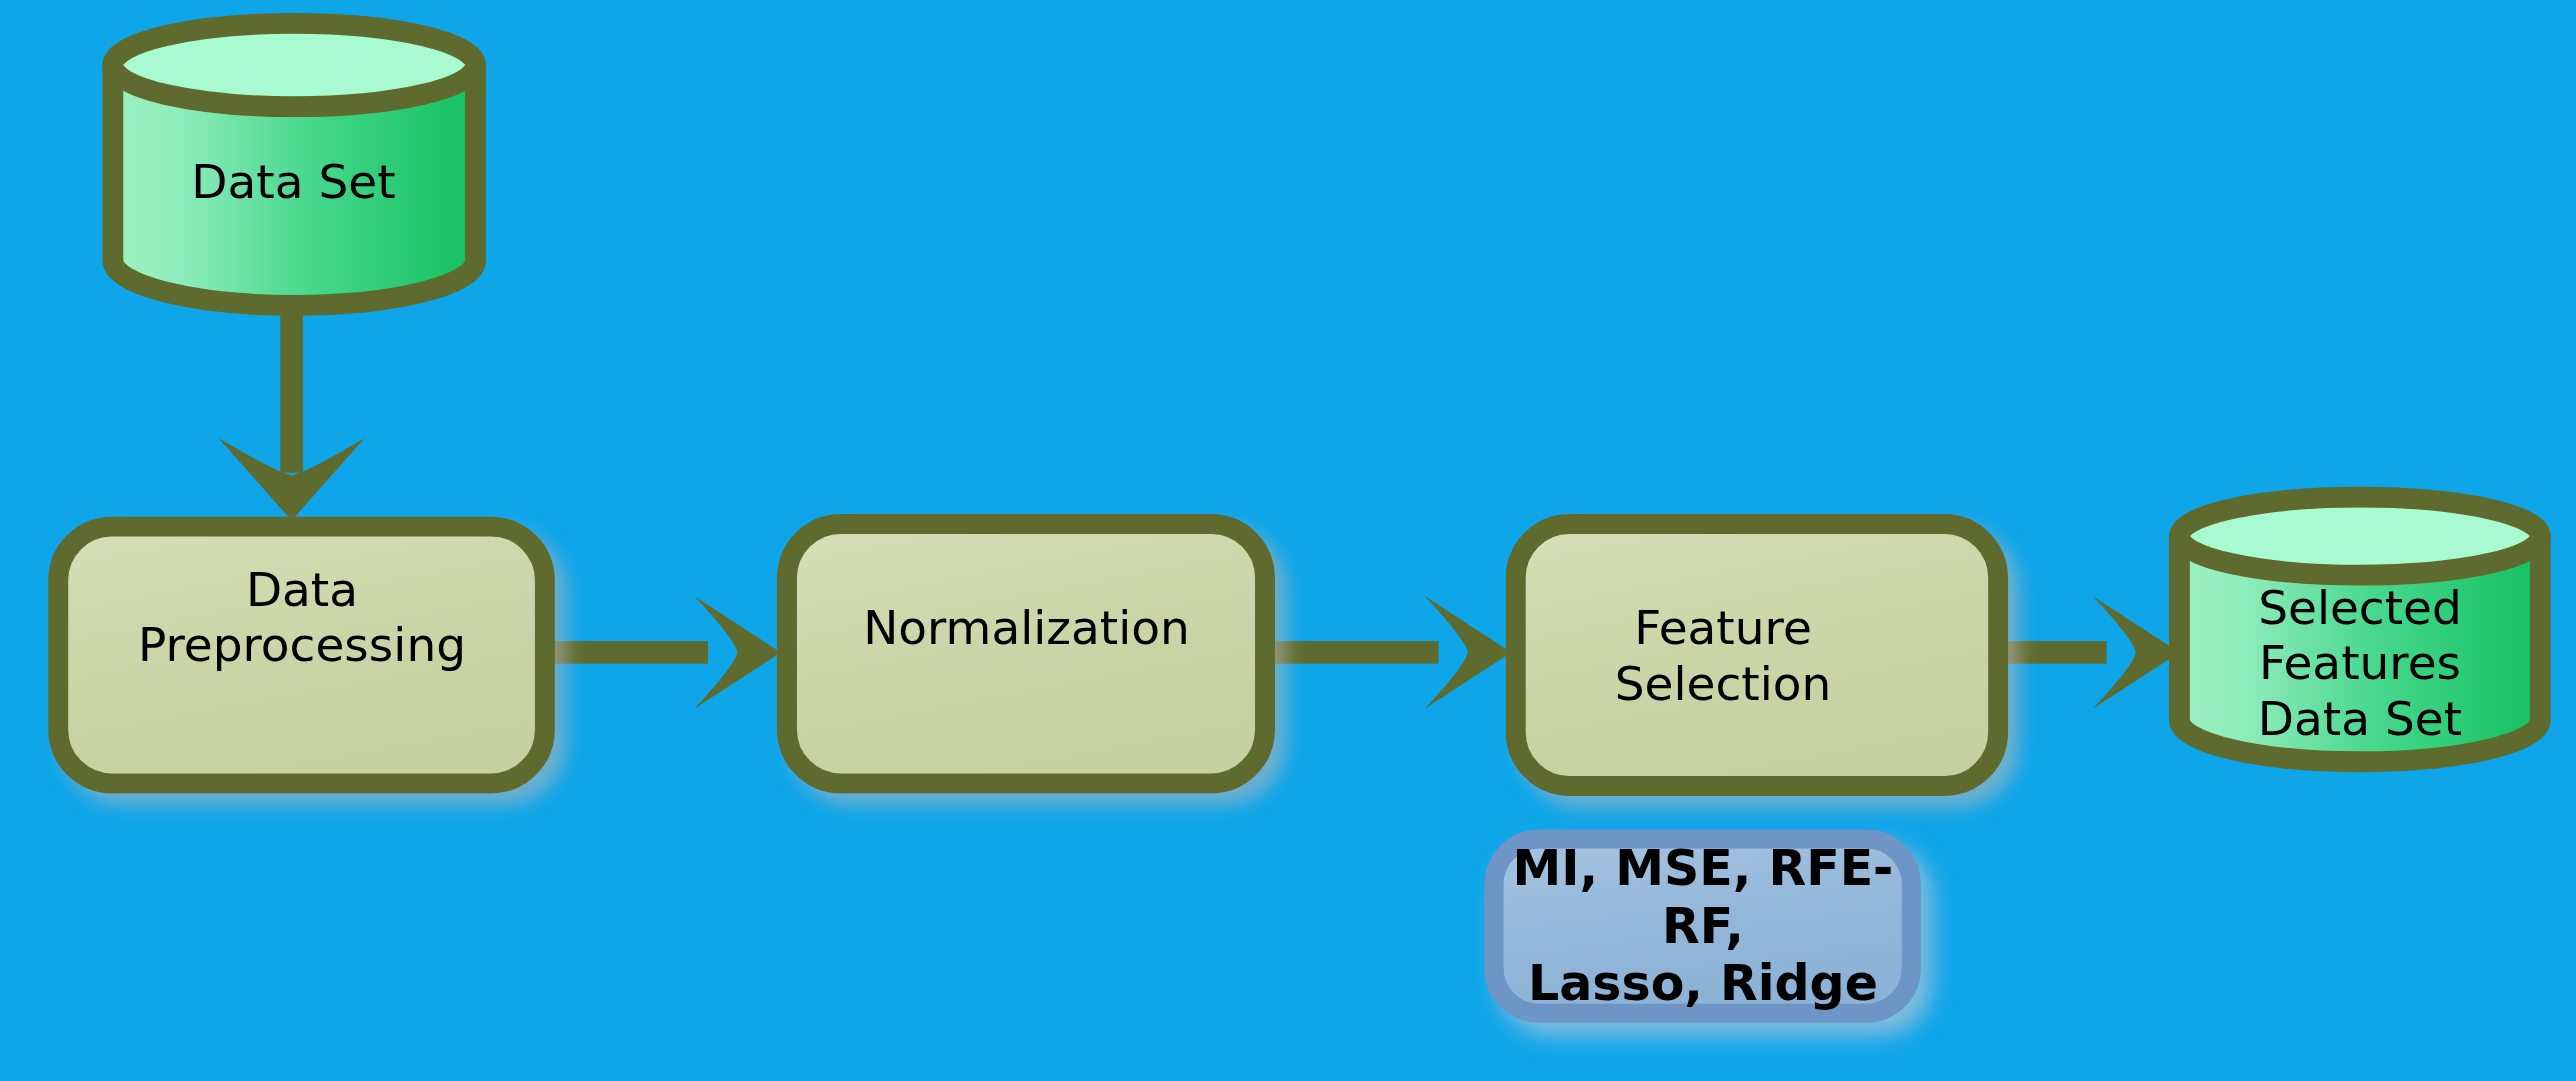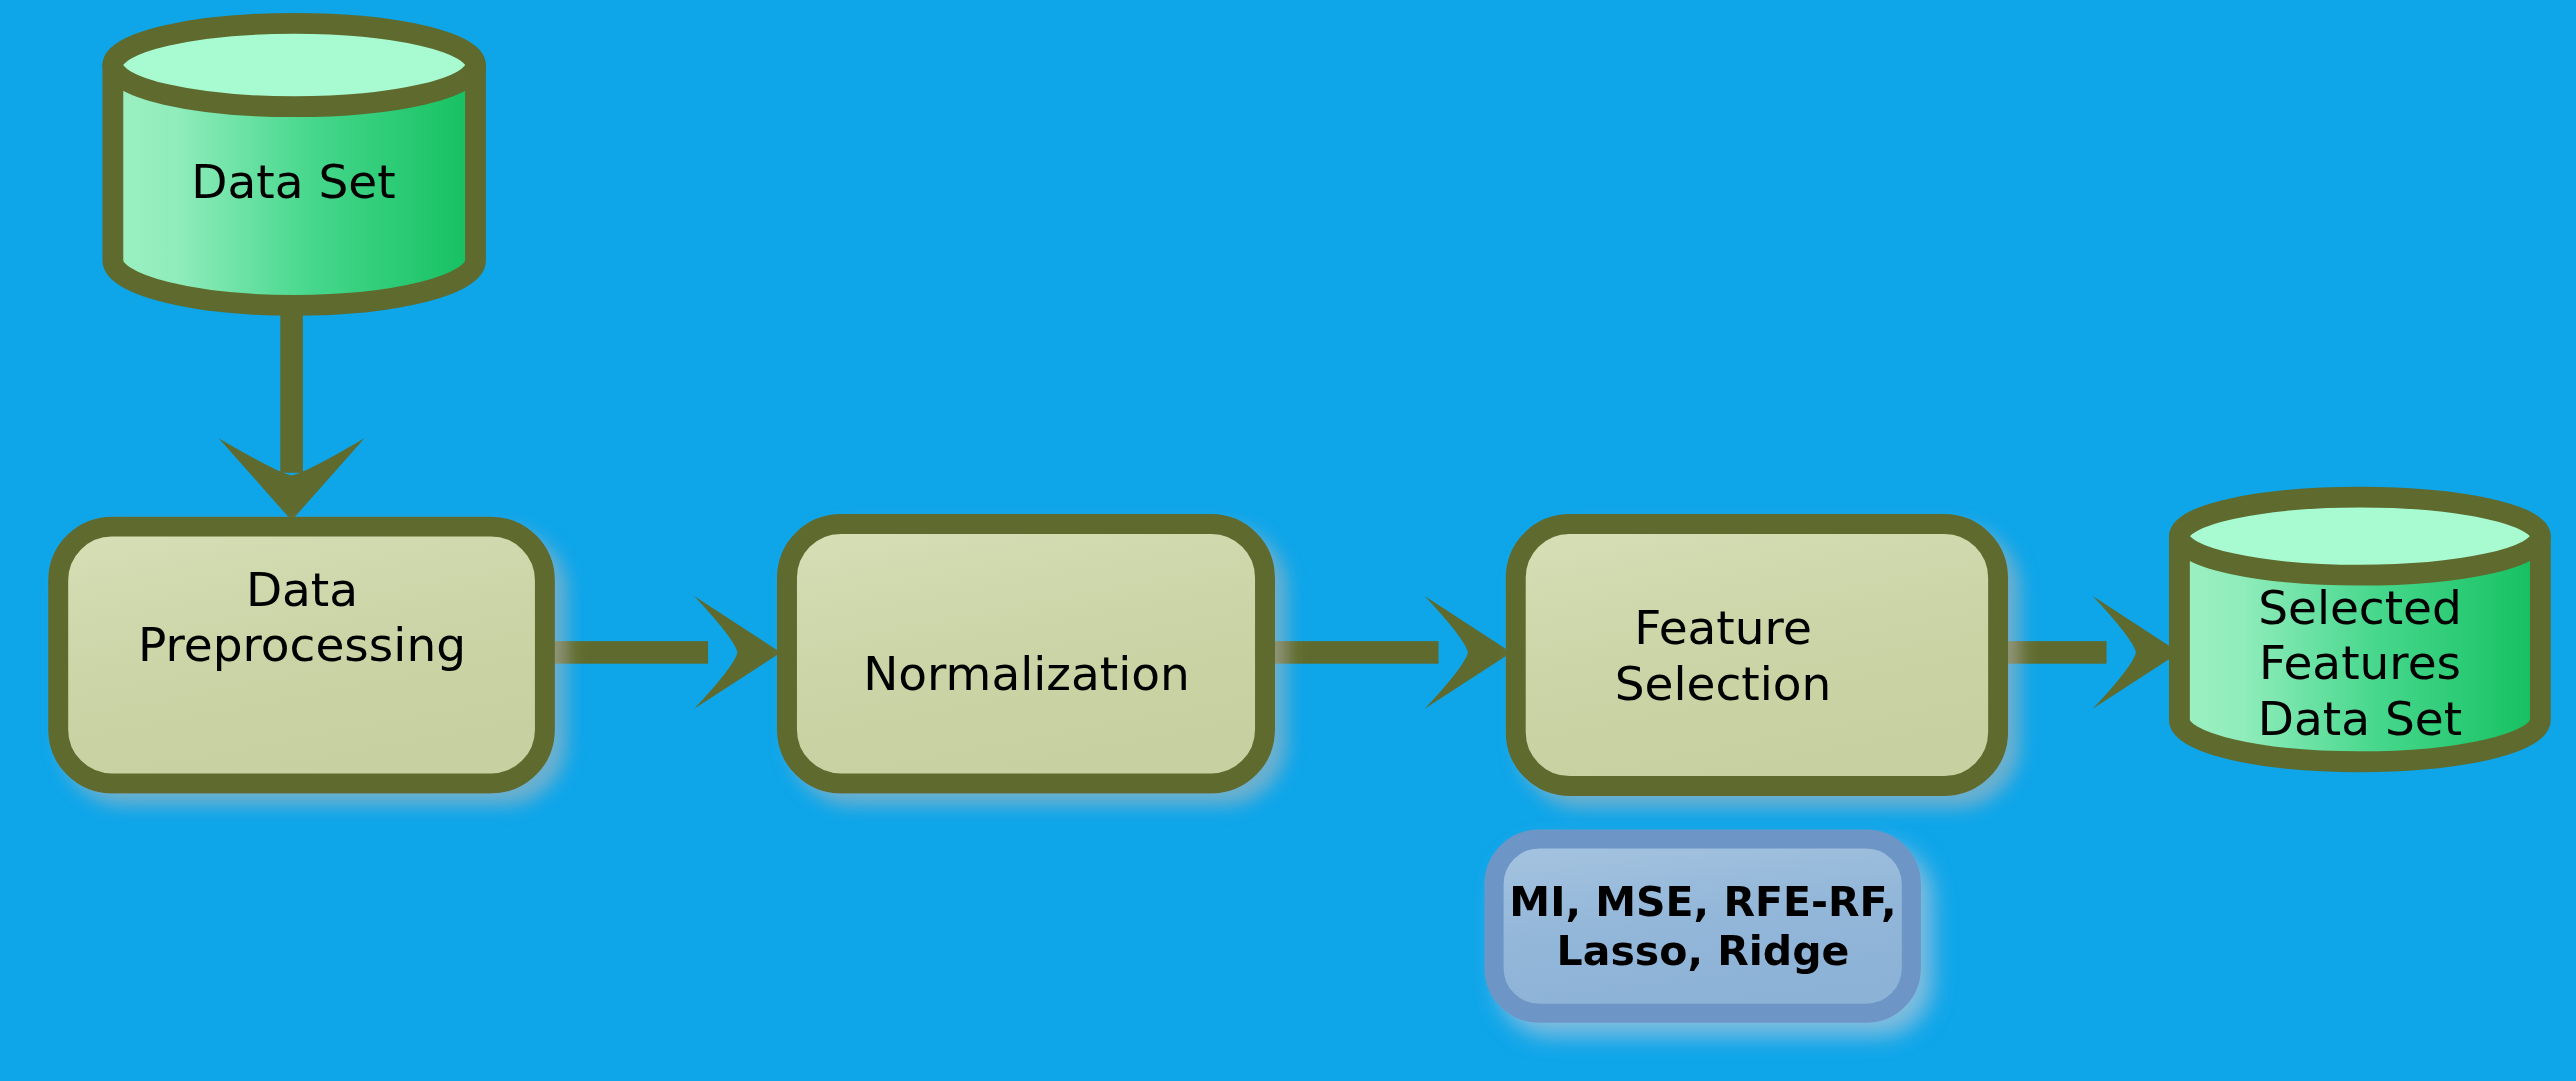--- a/index.html
+++ b/index.html
@@ -38,21 +38,21 @@
   }
   .proc-label {
     font-size: 47px;
     font-weight: 400;
   }
   .cyl-label {
     font-size: 47px;
     font-weight: 400;
   }
   .note-label {
-    font-size: 41px;
+    font-size: 49px;
     font-weight: 700;
   }
 </style>
 </head>
 <body>
 
 <div id="canvas">
 
   <svg id="flow-svg" viewBox="0 0 2969 1246" xmlns="http://www.w3.org/2000/svg">
     <defs>
@@ -133,21 +133,21 @@
                L 2928 618 Z" fill="url(#cylBodyGrad)" stroke="#5f6b2e" stroke-width="24" stroke-linejoin="round"></path>
       <ellipse cx="2720" cy="618" rx="208" ry="45" fill="#a8fbd1" stroke="#5f6b2e" stroke-width="24"></ellipse>
     </g>
   </svg>
 
   <div class="node-text cyl-label" style="left:102px; top:104px; width:383px; height:156px;">Data Set</div>
 
   <div class="node-text proc-label" style="left:48px; top:516px; width:508px; height:202px;">Data
 Preprocessing</div>
 
-  <div class="node-text proc-label" style="left:777px; top:534px; width:499px; height:280px;">Normalization</div>
+  <div class="node-text proc-label" style="left:777px; top:488px; width:499px; height:280px;">Normalization</div>
 
   <div class="node-text proc-label" style="left:1505px; top:514px; width:436px; height:283px;">Feature
 Selection</div>
 
   <div class="node-text cyl-label" style="left:2169px; top:550px; width:382px; height:226px;">Selected
 Features
 Data Set</div>
 
   <div class="node-text note-label" style="left:1484px; top:829px; width:438px; height:195px;">MI, MSE, RFE-RF,
 Lasso, Ridge</div>

